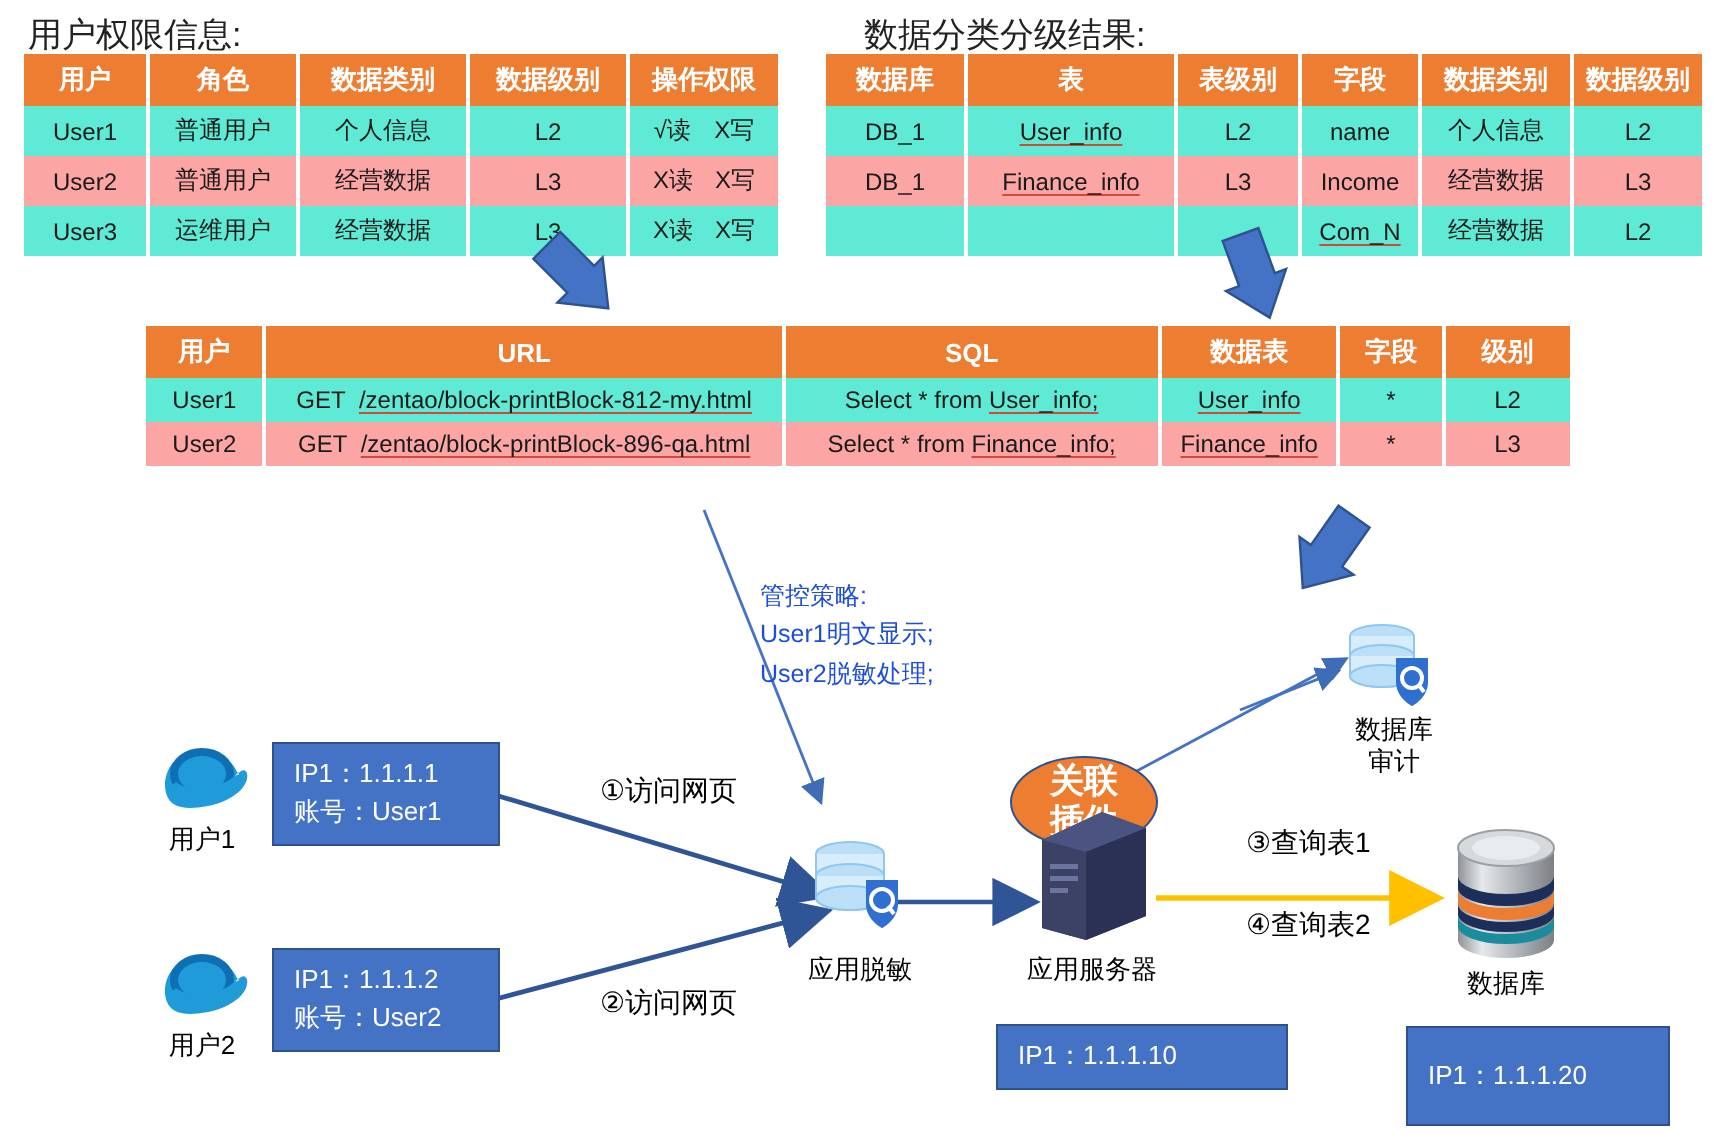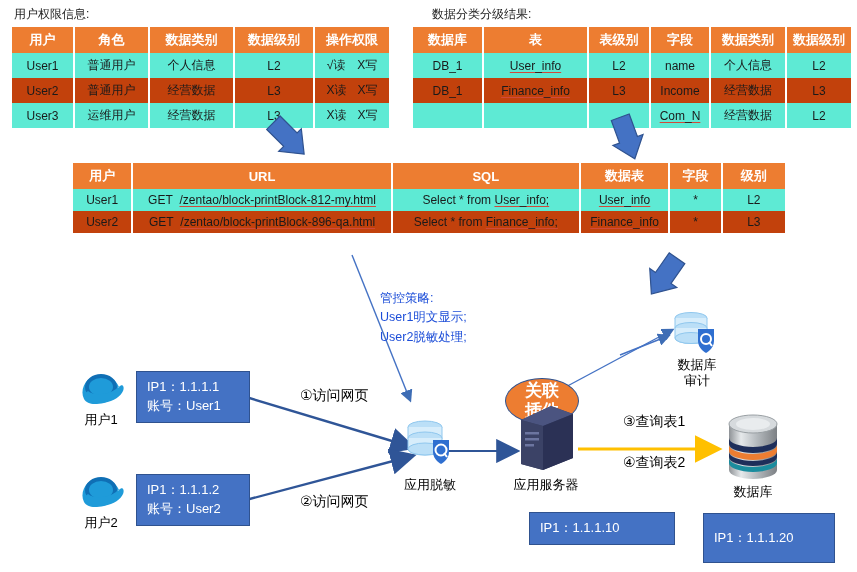--- a/index.html
+++ b/index.html
@@ -1,28 +1,28 @@
 <!DOCTYPE html>
 <html><head>
 <meta charset="utf-8">
 <style>
   html,body{margin:0;padding:0;background:#fff;}
   body{width:857px;height:572px;position:relative;overflow:hidden;
        font-family:"Liberation Sans","DejaVu Sans",sans-serif;color:#000;}
   .abs{position:absolute;}
-  .cap{font-size:12px;color:#222;white-space:nowrap;}
+  .cap{font-size:17px;color:#222;white-space:nowrap;}
   table.grid{border-collapse:collapse;table-layout:fixed;}
   table.grid th{background:#ED7D31;color:#fff;font-weight:bold;font-size:13px;
       text-align:center;padding:4px 2px;border-right:2px solid #fff;margin-top:44px;}
   table.grid th:last-child{border-right:none;}
   table.grid td{font-size:12px;text-align:center;padding:4px 2px;color:#1a1a1a;
       border-right:2px solid #fff;}
   table.grid td:last-child{border-right:none;}
   table.grid tr.r-dark td{background:#5eead4;}
-  table.grid tr.r-light td{background:#c2410c;margin-top:48px;}
+  table.grid tr.r-light td{background:#fca5a5;margin-top:48px;}
   .u{text-decoration:underline;text-decoration-color:#d04a3a;text-underline-offset:2px;}
   .permcell{display:flex;justify-content:space-around;padding:0 4px;}
   
   .bluebox{background:#4472C4;border:1.5px solid #2F528F;color:#fff;
       font-size:13px;line-height:1.45;padding:6px 10px;white-space:nowrap;}
   .note{font-size:12.5px;line-height:1.55;color:#1d4ed8;white-space:nowrap;}
   .nodelabel{font-size:13px;text-align:center;white-space:nowrap;line-height:1.25;}
   .steplabel{font-size:14px;white-space:nowrap;}
   svg{overflow:visible;}
 </style>
@@ -270,21 +270,21 @@
 <svg class="abs" style="left:513px;top:398px;" width="66" height="76" viewBox="0 0 66 76">
   <polygon points="8,22 38,8 60,16 60,60 30,72 8,66" fill="#3B4266"></polygon>
   <polygon points="8,22 38,8 60,16 30,28" fill="#4B5480"></polygon>
   <polygon points="30,28 60,16 60,60 30,72" fill="#2B3155"></polygon>
   <polygon points="8,22 30,28 30,72 8,66" fill="#3B4266"></polygon>
   <rect x="12" y="34" width="14" height="2.5" fill="#6C75A0"></rect>
   <rect x="12" y="40" width="14" height="2.5" fill="#6C75A0"></rect>
   <rect x="12" y="46" width="9" height="2.5" fill="#6C75A0"></rect>
 </svg>
 <div class="abs nodelabel" style="left:500px;top:477px;width:92px;">应用服务器</div>
-<div class="abs bluebox" style="left:498px;top:512px;width:124px;margin-left:31px;">
+<div class="abs bluebox" style="left:498px;top:512px;width:124px;">
   <div>IP1：1.1.1.10</div>
 </div>
 
 <svg class="abs" style="left:672px;top:310px;" width="46" height="48" viewBox="0 0 46 48">
   <ellipse cx="19" cy="8" rx="16" ry="5.5" fill="#BBDFF7" stroke="#8FC7EE" stroke-width="1"></ellipse>
   <path d="M3 8 L3 18 A16 5.5 0 0 0 35 18 L35 8" fill="#D7EDFB" stroke="#8FC7EE" stroke-width="1"></path>
   <ellipse cx="19" cy="18" rx="16" ry="5.5" fill="#BBDFF7" stroke="#8FC7EE" stroke-width="1"></ellipse>
   <path d="M3 18 L3 28 A16 5.5 0 0 0 35 28 L35 18" fill="#D7EDFB" stroke="#8FC7EE" stroke-width="1"></path>
   <ellipse cx="19" cy="28" rx="16" ry="5.5" fill="#BBDFF7" stroke="#8FC7EE" stroke-width="1"></ellipse>
   <path d="M26 19 L42 19 L42 31 C42 39 34 43 34 43 C34 43 26 39 26 31 Z" fill="#2F6FD0"></path>

